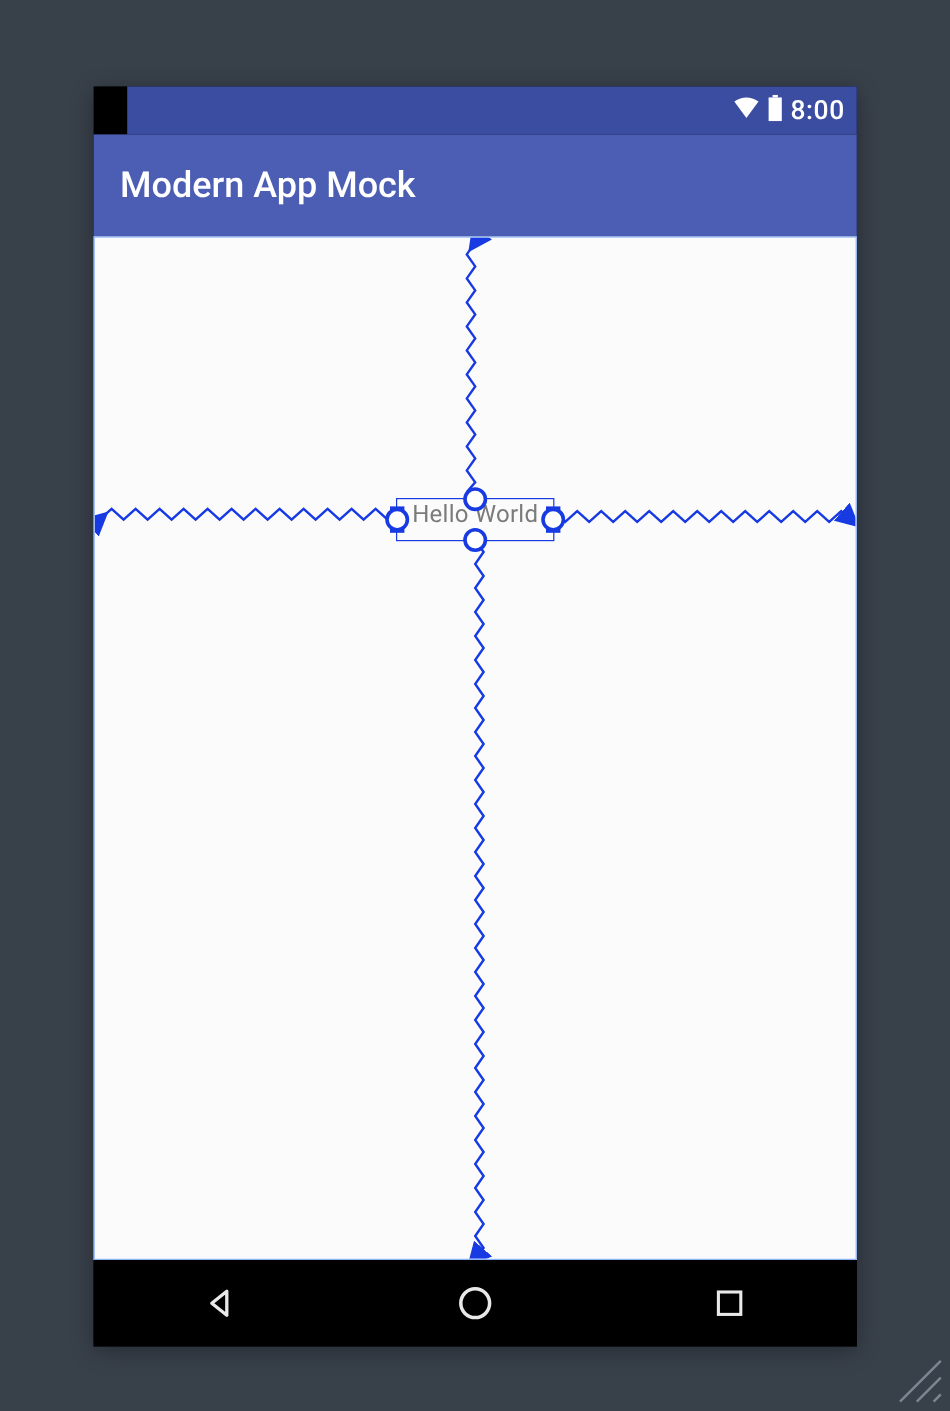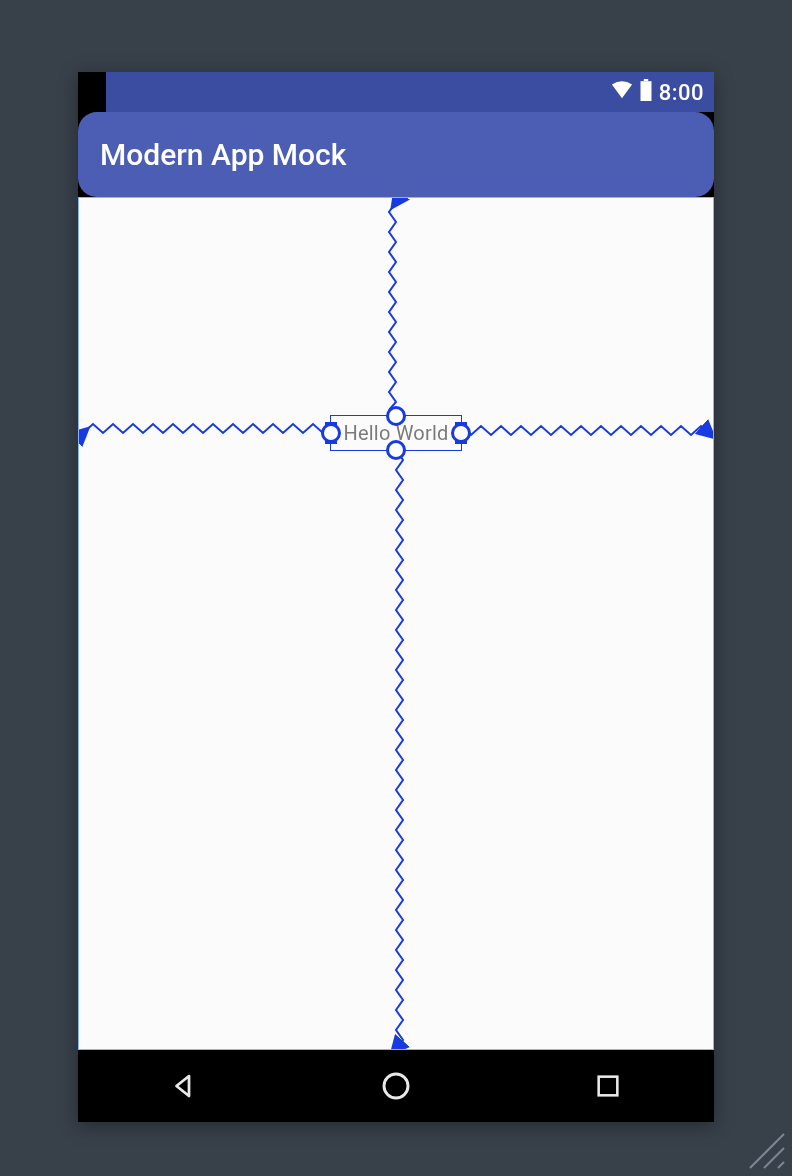--- a/index.html
+++ b/index.html
@@ -41,21 +41,20 @@
   
   .app-bar {
     height: 85px;
     background: #4c5eb3; 
     color: #fff;
     display: flex;
     align-items: center;
     padding: 0 22px;
     font-size: 30px;
     font-weight: 500;
-    border-radius: 19px;
   }
 
   
   .content {
     position: relative;
     height: calc(100% - 40px - 85px - 72px); 
     background: #fbfbfb;
     border: 1px solid #8ab4f8;
     border-top: 1px solid #8ab4f8;
     box-sizing: border-box;
@@ -67,21 +66,21 @@
   .selected-widget {
     position: absolute;
     left: 50%;
     top: 235px;
     transform: translate(-50%, -50%);
     width: 130px;
     height: 34px;
     border: 1px solid #173ae2;
     background: rgba(255,255,255,0.0);
     display: flex;
-    align-items: center;
+    align-items: flex-start;
     justify-content: center;
     color: #7b7b7b;
     font-size: 20px;
     white-space: nowrap;
     letter-spacing: 0.2px;
   }
   
   .handle-sq {
     position: absolute;
     width: 12px;

